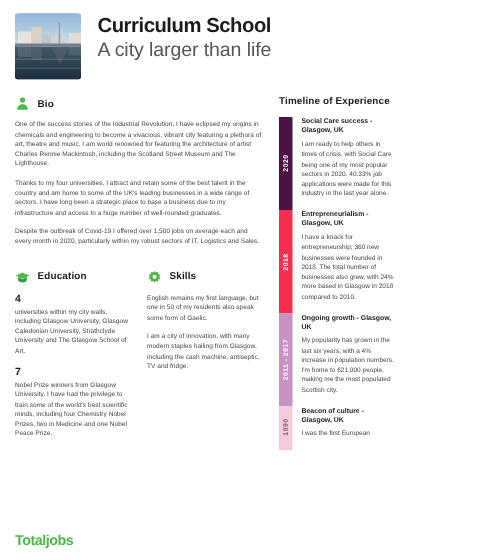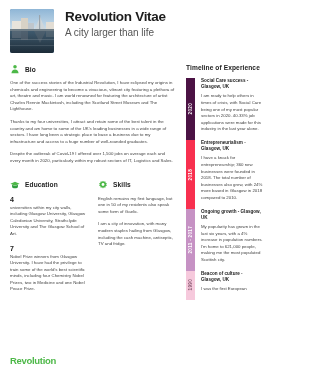--- a/index.html
+++ b/index.html
@@ -45,21 +45,21 @@
   .title {
     font-size: 13.5px;
     line-height: 14.5px;
     font-weight: bold;
     color: #1c1c1c;
     letter-spacing: -0.3px;
   }
 
   .subtitle {
     margin-top: 3px;
-    font-size: 10px;
+    font-size: 13px;
     line-height: 9px;
     color: #555555;
     letter-spacing: -0.05px;
   }
 
   
   .columns { display: flex; gap: 10px; }
   .left-col { width: 166px; flex: 0 0 166px; }
   .right-col { width: 78px; flex: 0 0 78px; }
 
@@ -188,21 +188,21 @@
         <rect x="0" y="20" width="44" height="2" fill="#6f7d86"></rect>
         <rect x="2" y="22" width="9" height="7" fill="#64707c" opacity="0.6"></rect>
         <rect x="11" y="22" width="7" height="9" fill="#5b6671" opacity="0.6"></rect>
         <path d="M24 22 L30 34 L36 22 Z" fill="#58646f" opacity="0.55"></path>
         <rect x="36" y="22" width="8" height="6" fill="#636f79" opacity="0.55"></rect>
         <rect x="0" y="30" width="44" height="1" fill="#7e8b95" opacity="0.4"></rect>
         <rect x="0" y="36" width="44" height="1" fill="#7e8b95" opacity="0.3"></rect>
       </svg>
     </div>
     <div class="header-text">
-      <div class="title">Revolution Vitae</div>
+      <div class="title">Curriculum School</div>
       <div class="subtitle">A city larger than life</div>
     </div>
   </div>
 
   <div class="columns">
 
     <div class="left-col">
 
       <div class="section-head">
         <span class="icon">
@@ -304,16 +304,16 @@
             <div class="tl-desc">I was the first European</div>
           </div>
         </div>
 
       </div>
     </div>
 
   </div>
 
   <div class="footer">
-    <div class="logo">Revolution</div>
+    <div class="logo">Totaljobs</div>
   </div>
 
 </div>
 
 </body></html>

